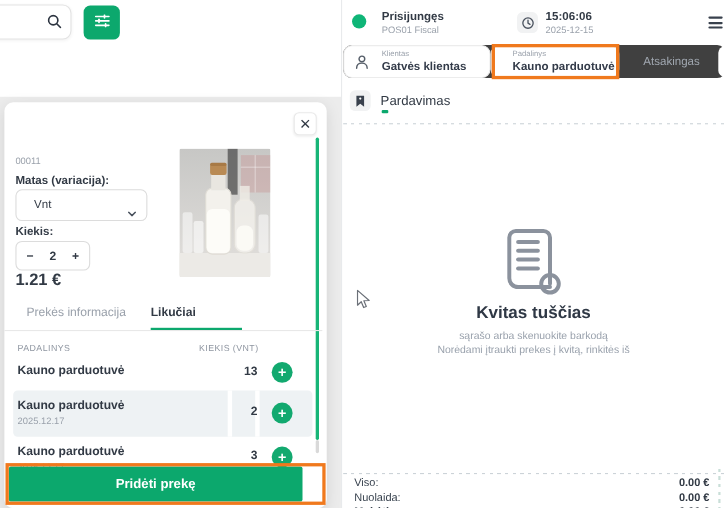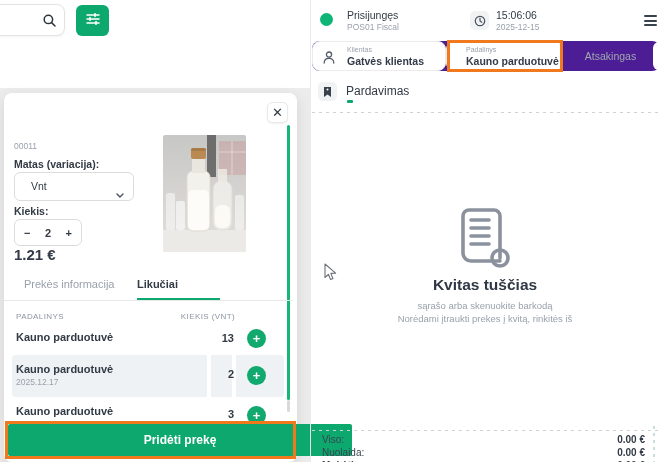--- a/index.html
+++ b/index.html
@@ -47,36 +47,36 @@
   .th-l{left:12px;top:219px;font-size:8px;letter-spacing:.4px;color:#8e95a0;}
   .th-r{right:62px;top:219px;font-size:8px;letter-spacing:.4px;color:#8e95a0;margin-left:11px;}
   .stock-row .name{position:absolute;left:12px;font-size:11px;font-weight:bold;}
   .stock-row .date{position:absolute;left:12px;font-size:8.5px;color:#9aa1ab;}
   .stock-row .qty{position:absolute;right:63px;font-size:11px;font-weight:bold;}
   .plus-btn{position:absolute;right:31px;width:19px;height:19px;border-radius:50%;background:#12a96f;
             border:none;color:#fff;font-size:13px;font-weight:bold;line-height:18px;text-align:center;
             padding:0;cursor:pointer;}
   .row2-bg{left:8px;top:262px;width:272px;height:42px;background:#eef2f4;border-radius:4px;}
   .row2-gap{top:262px;width:4px;height:42px;background:#fff;}
-  .add-btn{left:4px;top:331px;width:344px;height:32px;background:#0ca86d;border:none;border-radius:2px;
+  .add-btn{left:4px;top:331px;width:267px;height:32px;background:#0ca86d;border:none;border-radius:2px;
            color:#fff;font-size:12px;font-weight:bold;font-family:"Liberation Sans",sans-serif;cursor:pointer;}
   .hl-add{left:1px;top:328px;width:291px;height:38px;border:3px solid #f0791d;box-sizing:border-box;
           pointer-events:none;}
 
   
   .vdiv{left:310px;top:0;width:1px;height:462px;background:#e8eaec;}
   .status-dot{left:320px;top:13px;width:13px;height:13px;border-radius:50%;background:#0fb577;}
-  .hdr-b{font-size:10.5px;font-weight:normal;}
+  .hdr-b{font-size:10.5px;font-weight:bold;}
   .hdr-s{font-size:8.5px;color:#9aa1ab;}
   .sq-ic{width:19px;height:19px;background:#f1f2f3;border-radius:5px;display:flex;align-items:center;
          justify-content:center;}
   .burger{left:644px;top:15px;width:13px;cursor:pointer;}
   .burger div{height:2px;background:#39414d;border-radius:1px;margin-bottom:2.5px;}
 
-  .tabbar{left:312px;top:41px;width:348px;height:30px;background:#4c1d95;border-radius:8px;}
+  .tabbar{left:312px;top:41px;width:348px;height:30px;background:#404040;border-radius:8px;}
   .ctab{position:absolute;top:0;height:30px;background:#fff;border-radius:8px;box-sizing:border-box;
         border:1px solid #ececec;cursor:pointer;}
   .ctab .lab{position:absolute;font-size:7px;color:#9aa1ab;top:4px;}
   .ctab .val{position:absolute;font-size:10.5px;font-weight:bold;color:#333b49;top:13px;white-space:nowrap;}
   .ctab3{position:absolute;left:249px;top:0;width:99px;height:30px;display:flex;align-items:center;
          justify-content:center;font-size:10.5px;color:#a0a7b0;cursor:pointer;}
   .hl-tab{position:absolute;left:135px;top:-1px;width:116px;height:32px;border:3px solid #f0791d;
           box-sizing:border-box;pointer-events:none;}
   .tab-sliver{position:absolute;left:341px;top:1px;width:7px;height:28px;background:#fff;
               border-radius:6px 0 0 6px;}

